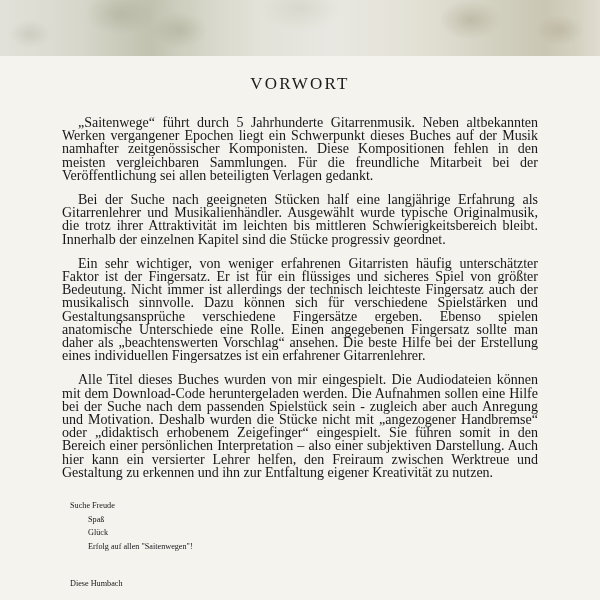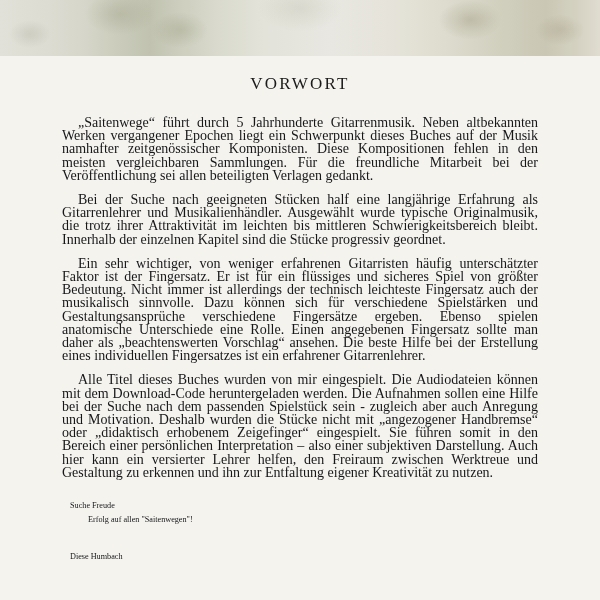--- a/index.html
+++ b/index.html
@@ -126,19 +126,21 @@
 
     <h1 class="title">VORWORT</h1>
 
     <p class="para">„Saitenwege“ führt durch 5 Jahrhunderte Gitarrenmusik. Neben altbekannten Werken vergangener Epochen liegt ein Schwerpunkt dieses Buches auf der Musik namhafter zeitgenössischer Komponisten. Diese Kompositionen fehlen in den meisten vergleichbaren Sammlungen. Für die freundliche Mitarbeit bei der Veröffentlichung sei allen beteiligten Verlagen gedankt.</p>
     <p class="para">Bei der Suche nach geeigneten Stücken half eine langjährige Erfahrung als Gitarrenlehrer und Musikalienhändler. Ausgewählt wurde typische Originalmusik, die trotz ihrer Attraktivität im leichten bis mittleren Schwierigkeitsbereich bleibt. Innerhalb der einzelnen Kapitel sind die Stücke progressiv geordnet.</p>
     <p class="para">Ein sehr wichtiger, von weniger erfahrenen Gitarristen häufig unterschätzter Faktor ist der Fingersatz. Er ist für ein flüssiges und sicheres Spiel von größter Bedeutung. Nicht immer ist allerdings der technisch leichteste Fingersatz auch der musikalisch sinnvolle. Dazu können sich für verschiedene Spielstärken und Gestaltungsansprüche verschiedene Fingersätze ergeben. Ebenso spielen anatomische Unterschiede eine Rolle. Einen angegebenen Fingersatz sollte man daher als „beachtenswerten Vorschlag“ ansehen. Die beste Hilfe bei der Erstellung eines individuellen Fingersatzes ist ein erfahrener Gitarrenlehrer.</p>
     <p class="para">Alle Titel dieses Buches wurden von mir eingespielt. Die Audiodateien können mit dem Download-Code heruntergeladen werden. Die Aufnahmen sollen eine Hilfe bei der Suche nach dem passenden Spielstück sein - zugleich aber auch Anregung und Motivation. Deshalb wurden die Stücke nicht mit „angezogener Handbremse“ oder „didaktisch erhobenem Zeigefinger“ eingespielt. Sie führen somit in den Bereich einer persönlichen Interpretation – also einer subjektiven Darstellung. Auch hier kann ein versierter Lehrer helfen, den Freiraum zwischen Werktreue und Gestaltung zu erkennen und ihn zur Entfaltung eigener Kreativität zu nutzen.</p>
 
     <div class="closing">
       <span class="line ind1">Suche Freude</span>
+      <span class="line ind2">Spaß</span>
+      <span class="line ind3">Glück</span>
       <span class="line ind4">Erfolg auf allen "Saitenwegen"!</span>
     </div>
 
     <div class="signature">Diese Humbach</div>
 
   </div>
 </div>
 
 </body></html>

